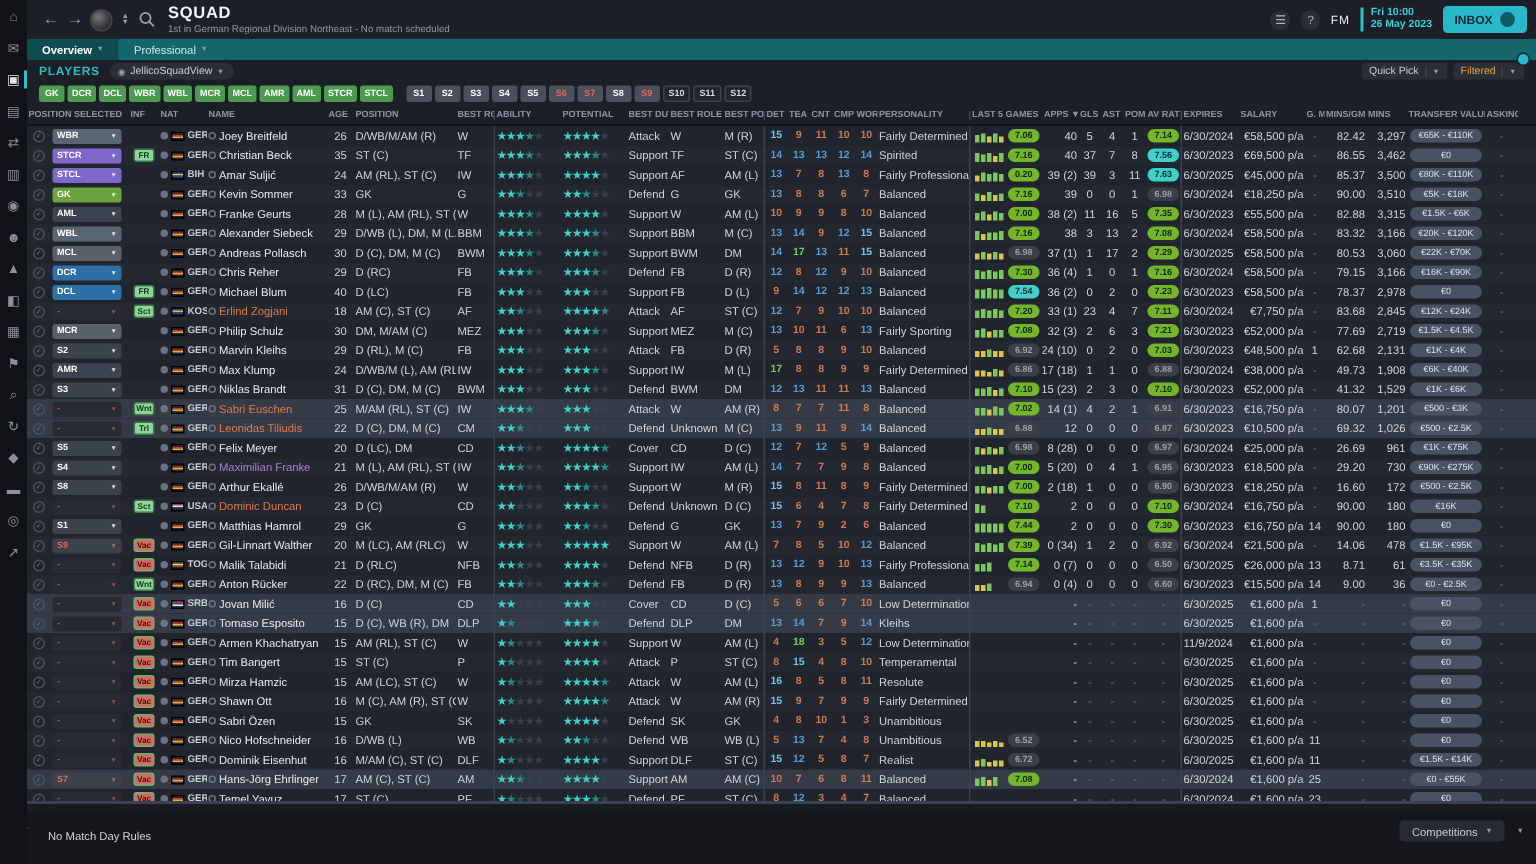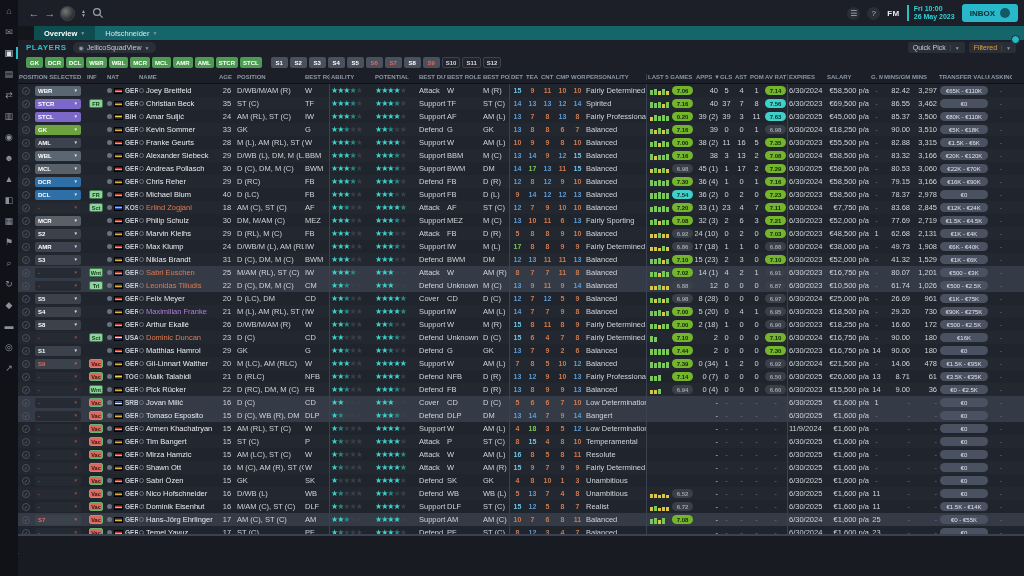--- a/index.html
+++ b/index.html
@@ -27,29 +27,29 @@
   .nav-arrow { color:#9aa2ad; font-size:11px; width:16px; text-align:center; }
   .crest { width:15px; height:15px; border-radius:50%; background:radial-gradient(circle at 35% 35%, #777, #2a2d33 70%); margin:0 2px; border:1px solid #444; }
   .updown { display:flex; flex-direction:column; font-size:5px; color:#9aa2ad; line-height:4px; margin:0 4px; }
   .search-ic { width:12px; height:12px; margin:0 6px 0 2px; }
   .titleblock { display:flex; flex-direction:column; margin-left:2px; }
   .title { font-size:11px; font-weight:bold; color:#f2f4f6; letter-spacing:.5px; }
   .subtitle { font-size:6.5px; color:#8d97a5; margin-top:1px; }
   .topbar-right { margin-left:auto; display:flex; align-items:center; gap:7px; }
   .circ-ic { width:13px; height:13px; border-radius:50%; background:#2a2e37; color:#aab2bd;
     font-size:8px; line-height:13px; text-align:center; }
-  .fm-logo { font-size:8px; font-weight:bold; color:#e8ebef; letter-spacing:.5px; }
+  .fm-logo { font-size:8px; font-weight:normal; color:#e8ebef; letter-spacing:.5px; }
   .datetime { border-left:2px solid #2dbfc7; padding-left:5px; display:flex; flex-direction:column; }
   .datetime span { font-size:7px; color:#35d0d8; line-height:8px; font-weight:bold; }
   .inbox-btn { background:#29b8c9; color:#0d2b31; font-size:8px; font-weight:bold;
     border-radius:3px; height:18px; display:flex; align-items:center; padding:0 8px; gap:5px; }
   .inbox-badge { width:10px; height:10px; border-radius:50%; background:#125a63; }
 
   
-  .tabstrip { height:14px; background:#15666b; display:flex; align-items:stretch; flex:none; position:relative;margin-left:16px; }
+  .tabstrip { height:14px; background:#15666b; display:flex; align-items:stretch; flex:none; position:relative; }
   .tab { font-size:7.5px; padding:0 10px; display:flex; align-items:center; gap:3px; color:#cfe9ea; }
   .tab.active { background:#0e4c50; color:#fff; font-weight:bold; }
   .tab .chev { font-size:5px; }
   .teal-dot { position:absolute; right:4px; bottom:-4px; width:9px; height:9px; border-radius:50%;
     background:#29b8c9; border:1px solid #0d2b31; }
 
   
   .toolbar { height:15px; background:#1c1f27; display:flex; align-items:center; padding:0 8px; gap:6px; flex:none; }
   .players-lb { color:#2dbfc7; font-size:8px; font-weight:bold; letter-spacing:.5px; }
   .view-pill { background:#2a2e37; border-radius:7px; height:11px; display:flex; align-items:center;
@@ -165,20 +165,24 @@
       <div class="nav-arrow">→</div>
       <div class="crest"></div>
       <div class="updown">
           <span>▲</span>
           <span>▼</span>
         </div>
       <svg class="search-ic" viewBox="0 0 12 12">
         <circle cx="5" cy="5" r="3.4" fill="none" stroke="#9aa2ad" stroke-width="1.2"></circle>
         <line x1="7.6" y1="7.6" x2="10.6" y2="10.6" stroke="#9aa2ad" stroke-width="1.2"></line>
       </svg>
+      <div class="titleblock">
+        <div class="title">SQUAD</div>
+        <div class="subtitle">1st in German Regional Division Northeast - No match scheduled</div>
+      </div>
       <div class="topbar-right">
         <div class="circ-ic">☰</div>
         <div class="circ-ic">?</div>
         <div class="fm-logo">FM</div>
         <div class="datetime">
           <span>Fri 10:00</span>
           <span>26 May 2023</span>
         </div>
         <div class="inbox-btn">
           <span>INBOX</span>
@@ -187,21 +191,21 @@
       </div>
     </div>
 
     <div class="tabstrip" id="tabstrip">
 
     <div class="tab active">
           <span>Overview</span>
           <span class="chev">▼</span>
         </div>
         <div class="tab">
-          <span>Hofschneider</span>
+          <span>Professional</span>
           <span class="chev">▼</span>
         </div>
         <div class="teal-dot"></div>
       </div>
 
     <div class="toolbar">
       <div class="players-lb">PLAYERS</div>
       <div class="view-pill">
         <span class="eye">◉</span>
         <span>JellicoSquadView</span>
@@ -756,21 +760,21 @@
                 <span class="y" style="height:4px"></span>
                 <span class="" style="height:5px"></span>
                 <span class="y" style="height:4px"></span>
                 <span class="" style="height:5px"></span>
                 <span class="y" style="height:4px"></span>
               </span>
             </div>
             <div class="cell ">
               <span class="pill d">6.98</span>
             </div>
-            <div class="cell rgt">45 (1)</div>
+            <div class="cell rgt">37 (1)</div>
             <div class="cell ctr ">1</div>
             <div class="cell ctr ">17</div>
             <div class="cell ctr ">2</div>
             <div class="cell dvd ctr">
               <span class="pill g">7.29</span>
             </div>
             <div class="cell ">6/30/2025</div>
             <div class="cell rgt">€58,500 p/a</div>
             <div class="cell ctr dim">-</div>
             <div class="cell rgt ">80.53</div>
@@ -1413,21 +1417,21 @@
             <div class="cell rgt">12</div>
             <div class="cell ctr ">0</div>
             <div class="cell ctr ">0</div>
             <div class="cell ctr ">0</div>
             <div class="cell dvd ctr">
               <span class="pill d">6.87</span>
             </div>
             <div class="cell ">6/30/2023</div>
             <div class="cell rgt">€10,500 p/a</div>
             <div class="cell ctr dim">-</div>
-            <div class="cell rgt ">61.74</div>
+            <div class="cell rgt ">69.32</div>
             <div class="cell rgt ">1,026</div>
             <div class="cell ctr">
               <span class="tvpill">€500 - €2.5K</span>
             </div>
             <div class="cell ctr dim">-</div>
           </div>
           <div class="grid row">
             <div class="cell ">
               <span class="selc">✓</span>
             </div>
@@ -1942,21 +1946,21 @@
               <span class="clubdot"></span>
               <span class="flag">
                 <div style="background:#2b2b2b"></div>
                 <div style="background:#c0392b"></div>
                 <div style="background:#e8b23a"></div>
               </span>
               <span class="natcode">GER</span>
             </div>
             <div class="cell ">
               <span class="person"></span>
-              <span class="nm ">Pick Rücker</span>
+              <span class="nm ">Anton Rücker</span>
             </div>
             <div class="cell ctr">22</div>
             <div class="cell ">D (RC), DM, M (C)</div>
             <div class="cell dvd">FB</div>
             <div class="cell ">
               <span class="stars"><span class="f">★</span><span class="f">★</span><span class="h">★</span><span class="e">★</span><span class="e">★</span></span>
             </div>
             <div class="cell ">
               <span class="stars"><span class="f">★</span><span class="f">★</span><span class="f">★</span><span class="h">★</span><span class="e">★</span></span>
             </div>
@@ -2095,21 +2099,21 @@
               <span class="stars"><span class="f">★</span><span class="f">★</span><span class="f">★</span><span class="h">★</span><span class="e">★</span></span>
             </div>
             <div class="cell ">Defend</div>
             <div class="cell ">DLP</div>
             <div class="cell dvd">DM</div>
             <div class="cell attr a-b">13</div>
             <div class="cell attr a-b">14</div>
             <div class="cell attr a-o">7</div>
             <div class="cell attr a-o">9</div>
             <div class="cell attr a-b">14</div>
-            <div class="cell dvd">Bangert</div>
+            <div class="cell dvd">Kleihs</div>
             <div class="cell "></div>
             <div class="cell "></div>
             <div class="cell rgt">-</div>
             <div class="cell ctr dim">-</div>
             <div class="cell ctr dim">-</div>
             <div class="cell ctr dim">-</div>
             <div class="cell dvd ctr">
               <span class="dim">-</span>
             </div>
             <div class="cell ">6/30/2025</div>
@@ -2715,14 +2719,24 @@
             <div class="cell rgt dim">-</div>
             <div class="cell ctr">
               <span class="tvpill">€0</span>
             </div>
             <div class="cell ctr dim">-</div>
           </div>
         </div>
       <div class="tbl-bottom"></div>
     </div>
 
+    <div class="footer">
+      <div class="footer-left">No Match Day Rules</div>
+      <div class="footer-right">
+        <div class="comp-btn">
+          <span>Competitions</span>
+            <span class="chev">▼</span>
+        </div>
+        <span class="chev">▼</span>
+      </div>
+    </div>
   </div>
 </div>
 
 </body></html>

